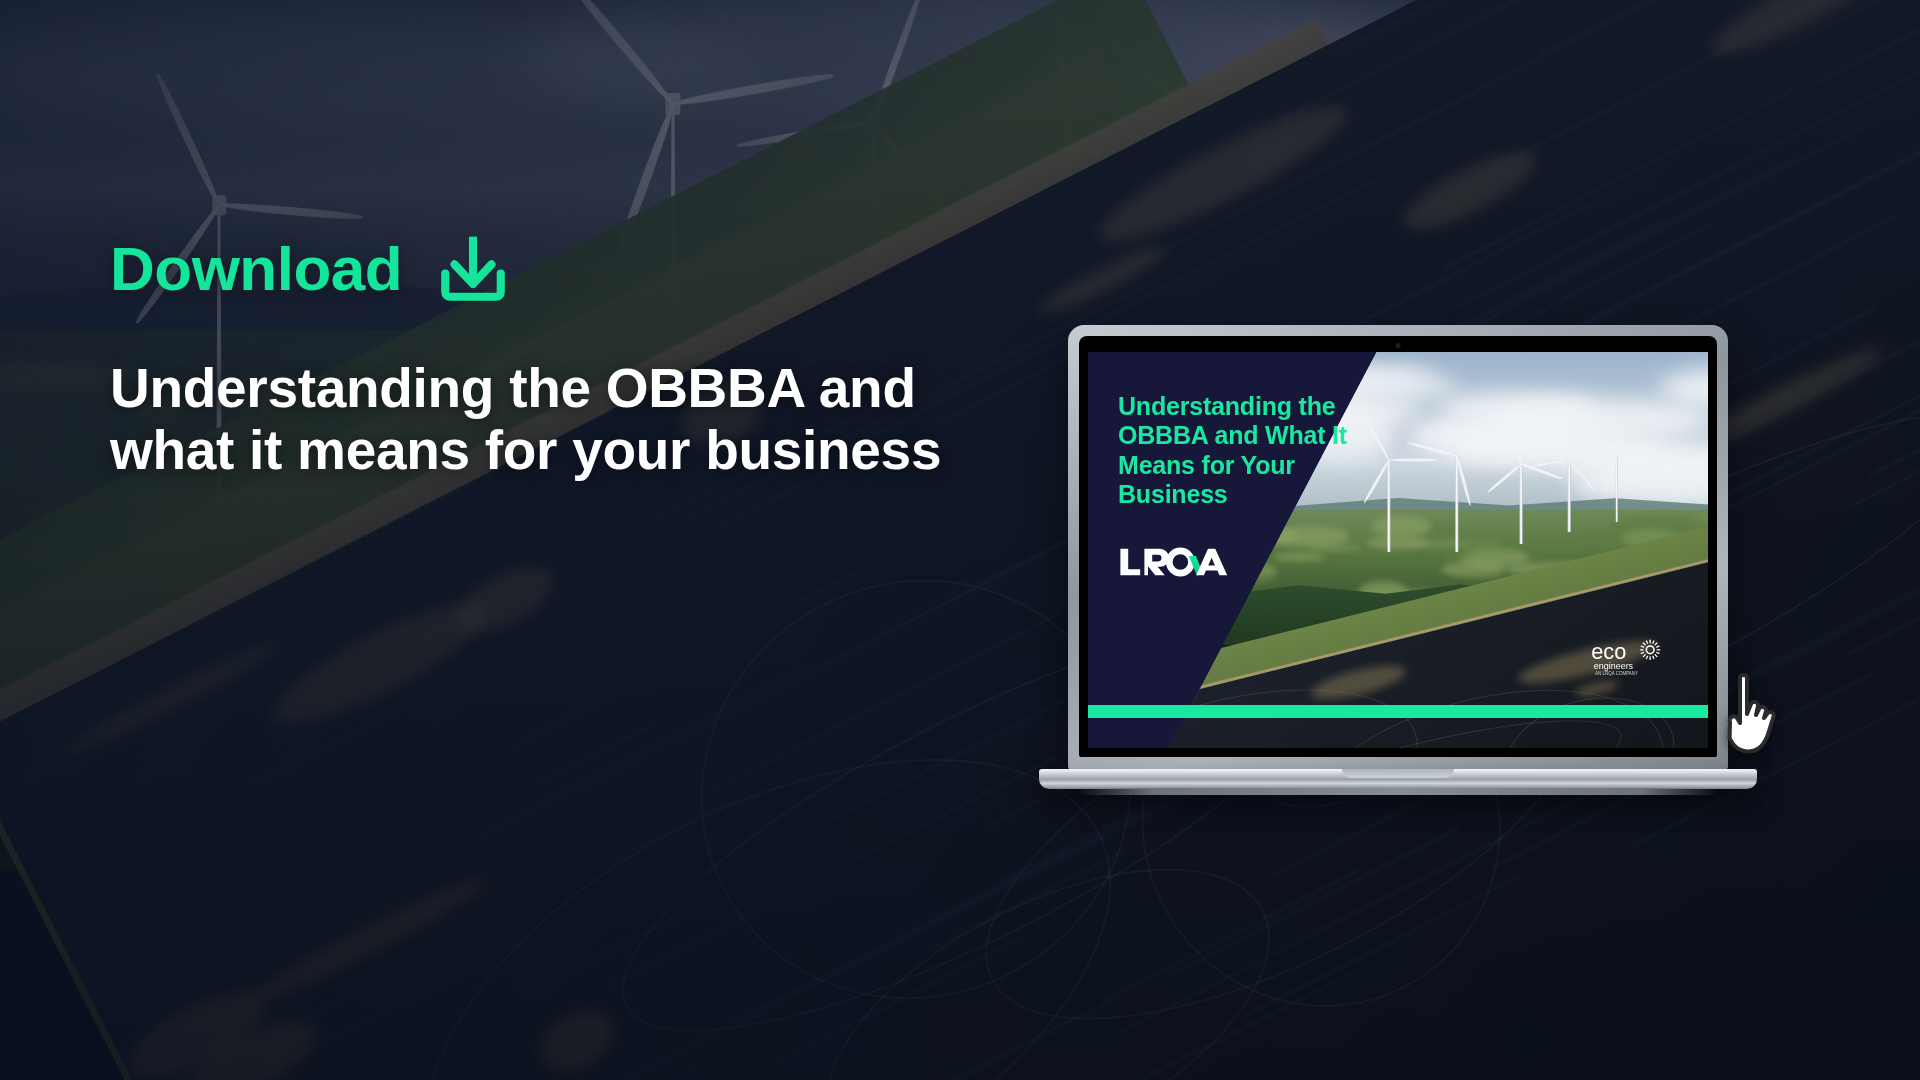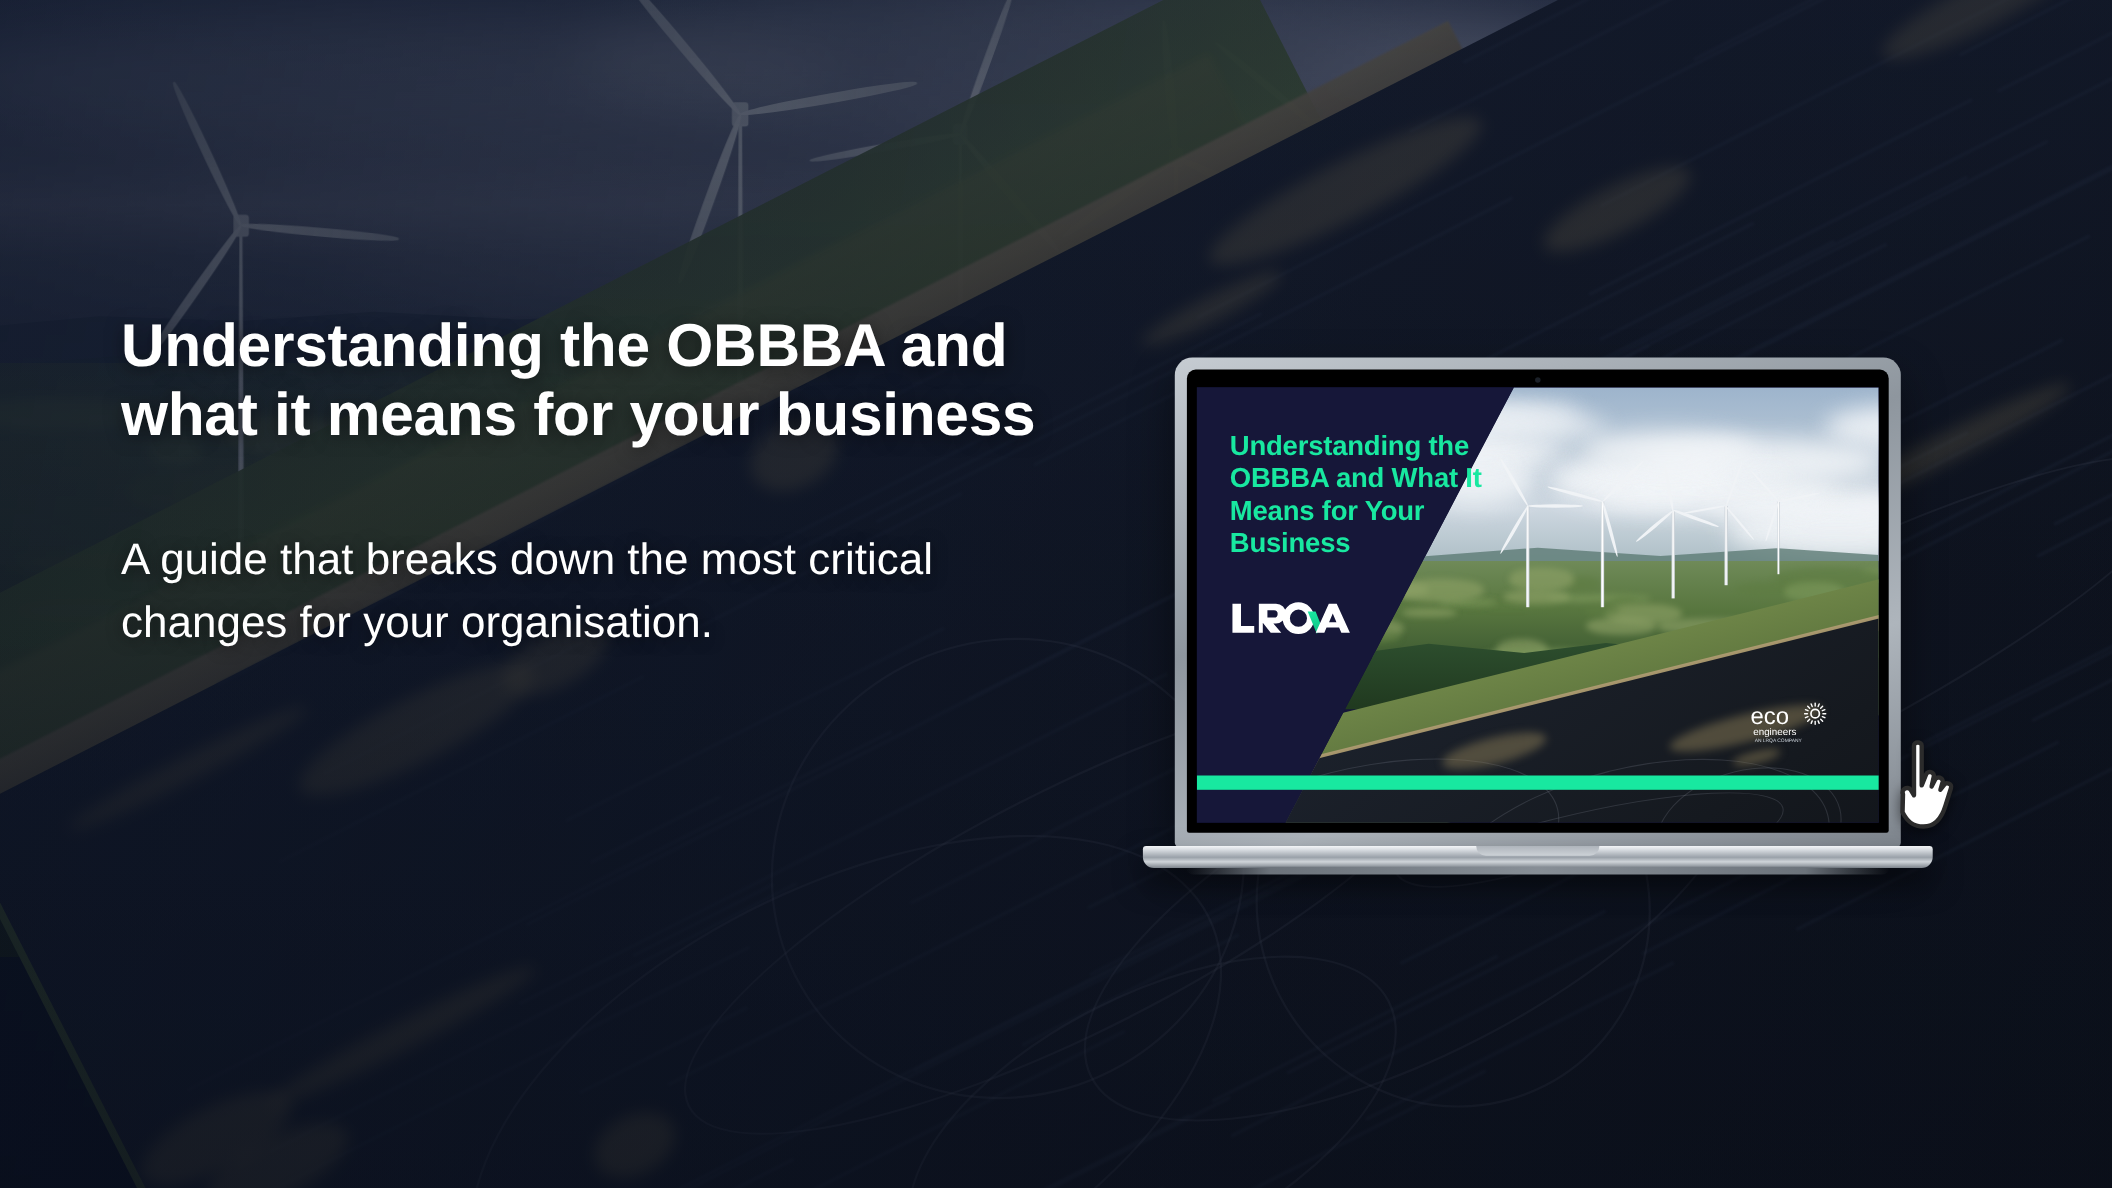--- a/index.html
+++ b/index.html
@@ -570,23 +570,30 @@
         <div class="minepatch" style="left: 1242.36px; top: 489.736px; width: 117.006px; height: 17.144px;"></div>
         <div class="minepatch" style="left: 1875.38px; top: 157.889px; width: 201.312px; height: 40.6543px;"></div>
       </div>
     </div>
 
   <div class="tint"></div>
   <div class="tint2"></div>
 </div>
 
 <div id="content">
+  <div class="dl-row">
+    <div class="dl-word">Download</div>
+    <svg class="dl-icon" viewBox="0 0 64 64" fill="none">
+      <path d="M32 4 V40" stroke="#15e59a" stroke-width="7" stroke-linecap="butt"></path>
+      <path d="M16 28 L32 45 L48 28" stroke="#15e59a" stroke-width="7" stroke-linecap="round" stroke-linejoin="round" fill="none"></path>
+      <path d="M8 36 V52 a4 4 0 0 0 4 4 H52 a4 4 0 0 0 4 -4 V36" stroke="#15e59a" stroke-width="7" stroke-linecap="round" stroke-linejoin="round" fill="none"></path>
+    </svg>
+  </div>
 
   <h1 class="headline">Understanding the OBBBA and what it means for your business</h1>
-  <p class="blurb">A guide that breaks down the most critical changes for your organisation.</p>
 </div>
 
 <div id="laptop">
   <div class="lid">
     <div class="lid-inner">
       <div class="cam"></div>
 
       <div class="cover">
         <div class="cover-photo">
           <div class="cp-sky"></div>

